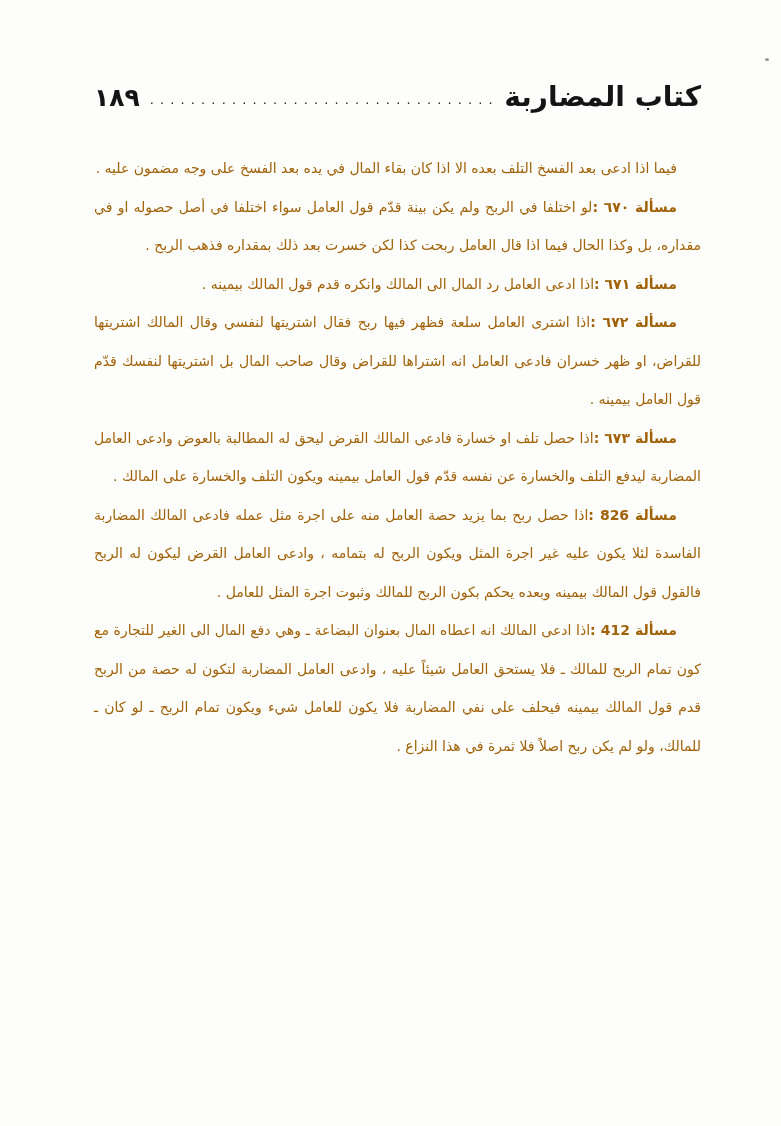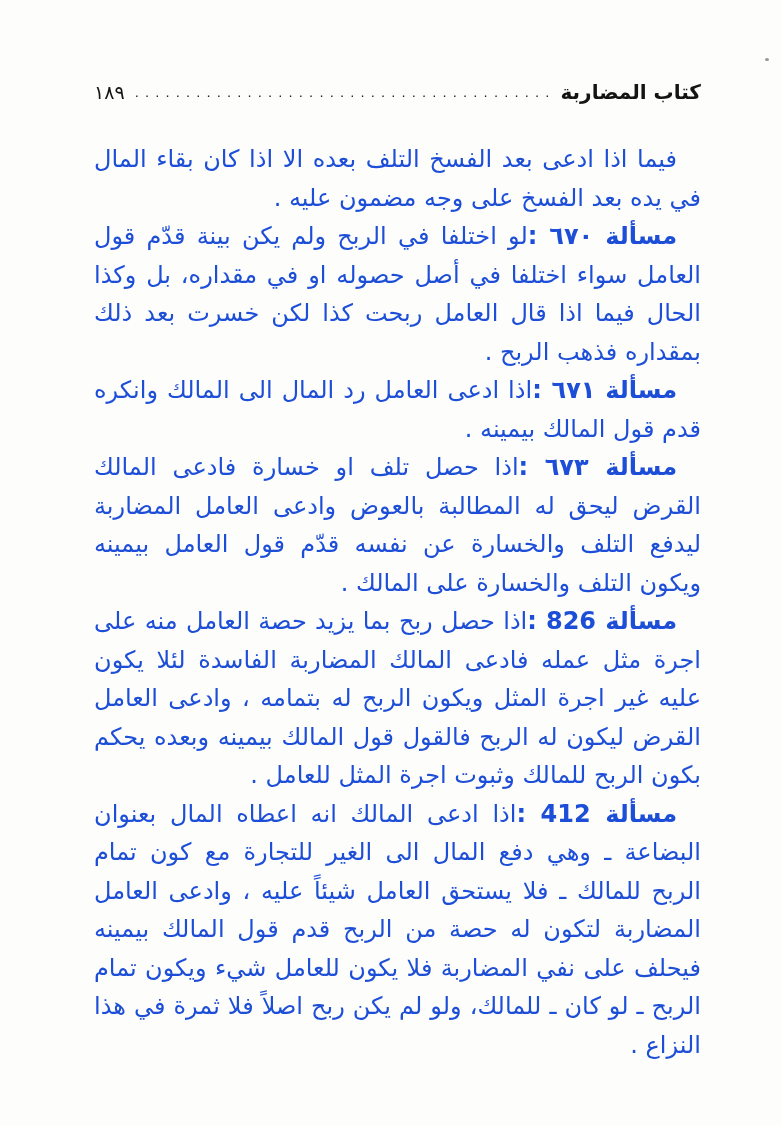--- a/index.html
+++ b/index.html
@@ -29,47 +29,47 @@
   .running-header {
     display: flex;
     direction: rtl;
     align-items: baseline;
     font-size: 19px;
     margin-bottom: 36px;
     white-space: nowrap;
   }
   .book-title {
     font-weight: bold;
-    font-size: 20px;
+    font-size: 28px;
     flex: 0 0 auto;
   }
   .leader-dots {
     flex: 1 1 auto;
     overflow: hidden;
     direction: ltr;
     text-align: center;
     font-size: 13px;
     letter-spacing: 1px;
     color: #222;
     margin: 0 10px;
     position: relative;
     top: -2px;
   }
   .page-number {
     flex: 0 0 auto;
-    font-size: 19px;
-    font-weight: normal;
+    font-size: 25px;
+    font-weight: bold;
   }
   
   .page-body {
     direction: rtl;
     text-align: justify;
-    font-size: 24px;
+    font-size: 14px;
     line-height: 38.5px;
-    color: #1d4ed8;
+    color: #a16207;
   }
   .para {
     margin: 0;
     text-indent: 24px;
   }
   .masala-label {
     font-weight: bold;
   }
   .masala-label:empty {
     display: none;
@@ -109,20 +109,23 @@
       </p>
 
       <p class="para">
         <span class="masala-label">مسألة ٦٧٠ :</span><span>لو اختلفا في الربح ولم يكن بينة قدّم قول العامل سواء اختلفا في أصل حصوله او في مقداره، بل وكذا الحال فيما اذا قال العامل ربحت كذا لكن خسرت بعد ذلك بمقداره فذهب الربح .</span>
       </p>
 
       <p class="para">
         <span class="masala-label">مسألة ٦٧١ :</span><span>اذا ادعى العامل رد المال الى المالك وانكره قدم قول المالك بيمينه .</span>
       </p>
 
+      <p class="para">
+        <span class="masala-label">مسألة ٦٧٢ :</span><span>اذا اشترى العامل سلعة فظهر فيها ربح فقال اشتريتها لنفسي وقال المالك اشتريتها للقراض، او ظهر خسران فادعى العامل انه اشتراها للقراض وقال صاحب المال بل اشتريتها لنفسك قدّم قول العامل بيمينه .</span>
+      </p>
 
       <p class="para">
         <span class="masala-label">مسألة ٦٧٣ :</span><span>اذا حصل تلف او خسارة فادعى المالك القرض ليحق له المطالبة بالعوض وادعى العامل المضاربة ليدفع التلف والخسارة عن نفسه قدّم قول العامل بيمينه ويكون التلف والخسارة على المالك .</span>
       </p>
 
       <p class="para">
         <span class="masala-label">مسألة 826 :</span><span>اذا حصل ربح بما يزيد حصة العامل منه على اجرة مثل عمله فادعى المالك المضاربة الفاسدة لئلا يكون عليه غير اجرة المثل ويكون الربح له بتمامه ، وادعى العامل القرض ليكون له الربح فالقول قول المالك بيمينه وبعده يحكم بكون الربح للمالك وثبوت اجرة المثل للعامل .</span>
       </p>
 
       <p class="para">

